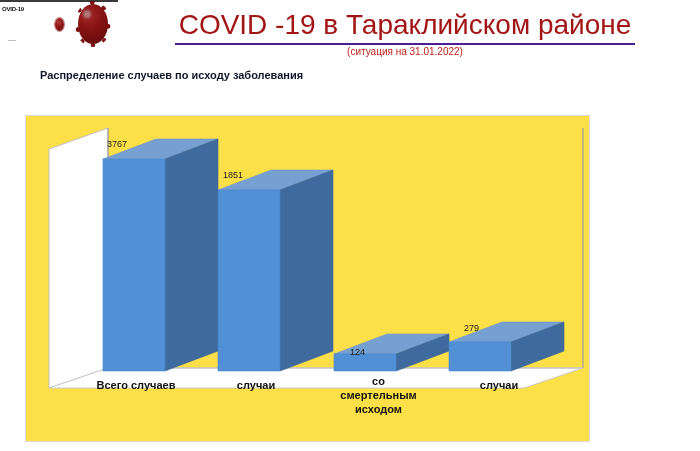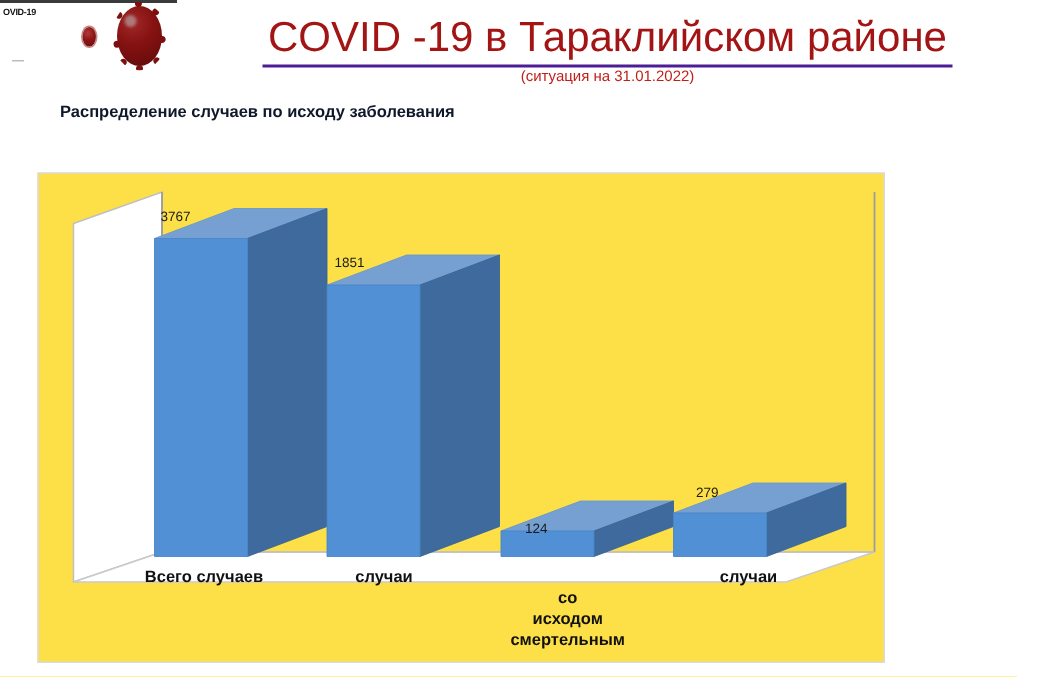--- a/index.html
+++ b/index.html
@@ -150,24 +150,24 @@
       <div class="bar-label" style="left:197px;top:54px;">1851</div>
       <div class="bar-label" style="left:324px;top:219px;margin-top:12px;">124</div>
       <div class="bar-label" style="left:438px;top:207px;">279</div>
 
       <div class="cat-label" style="left:30px;top:262px;width:160px;">
         <div>Всего случаев</div>
       </div>
       <div class="cat-label" style="left:155px;top:262px;width:150px;">
         <div>случаи</div>
       </div>
-      <div class="cat-label" style="left:280px;top:276px;width:145px;">
+      <div class="cat-label" style="left:280px;top:258px;width:145px;">
         <div>со</div>
+        <div>смертельным</div>
         <div>исходом</div>
-        <div>смертельным</div>
       </div>
       <div class="cat-label" style="left:398px;top:262px;width:150px;">
         <div>случаи</div>
       </div>
 
     </div>
   </div>
 
 </div>
 

